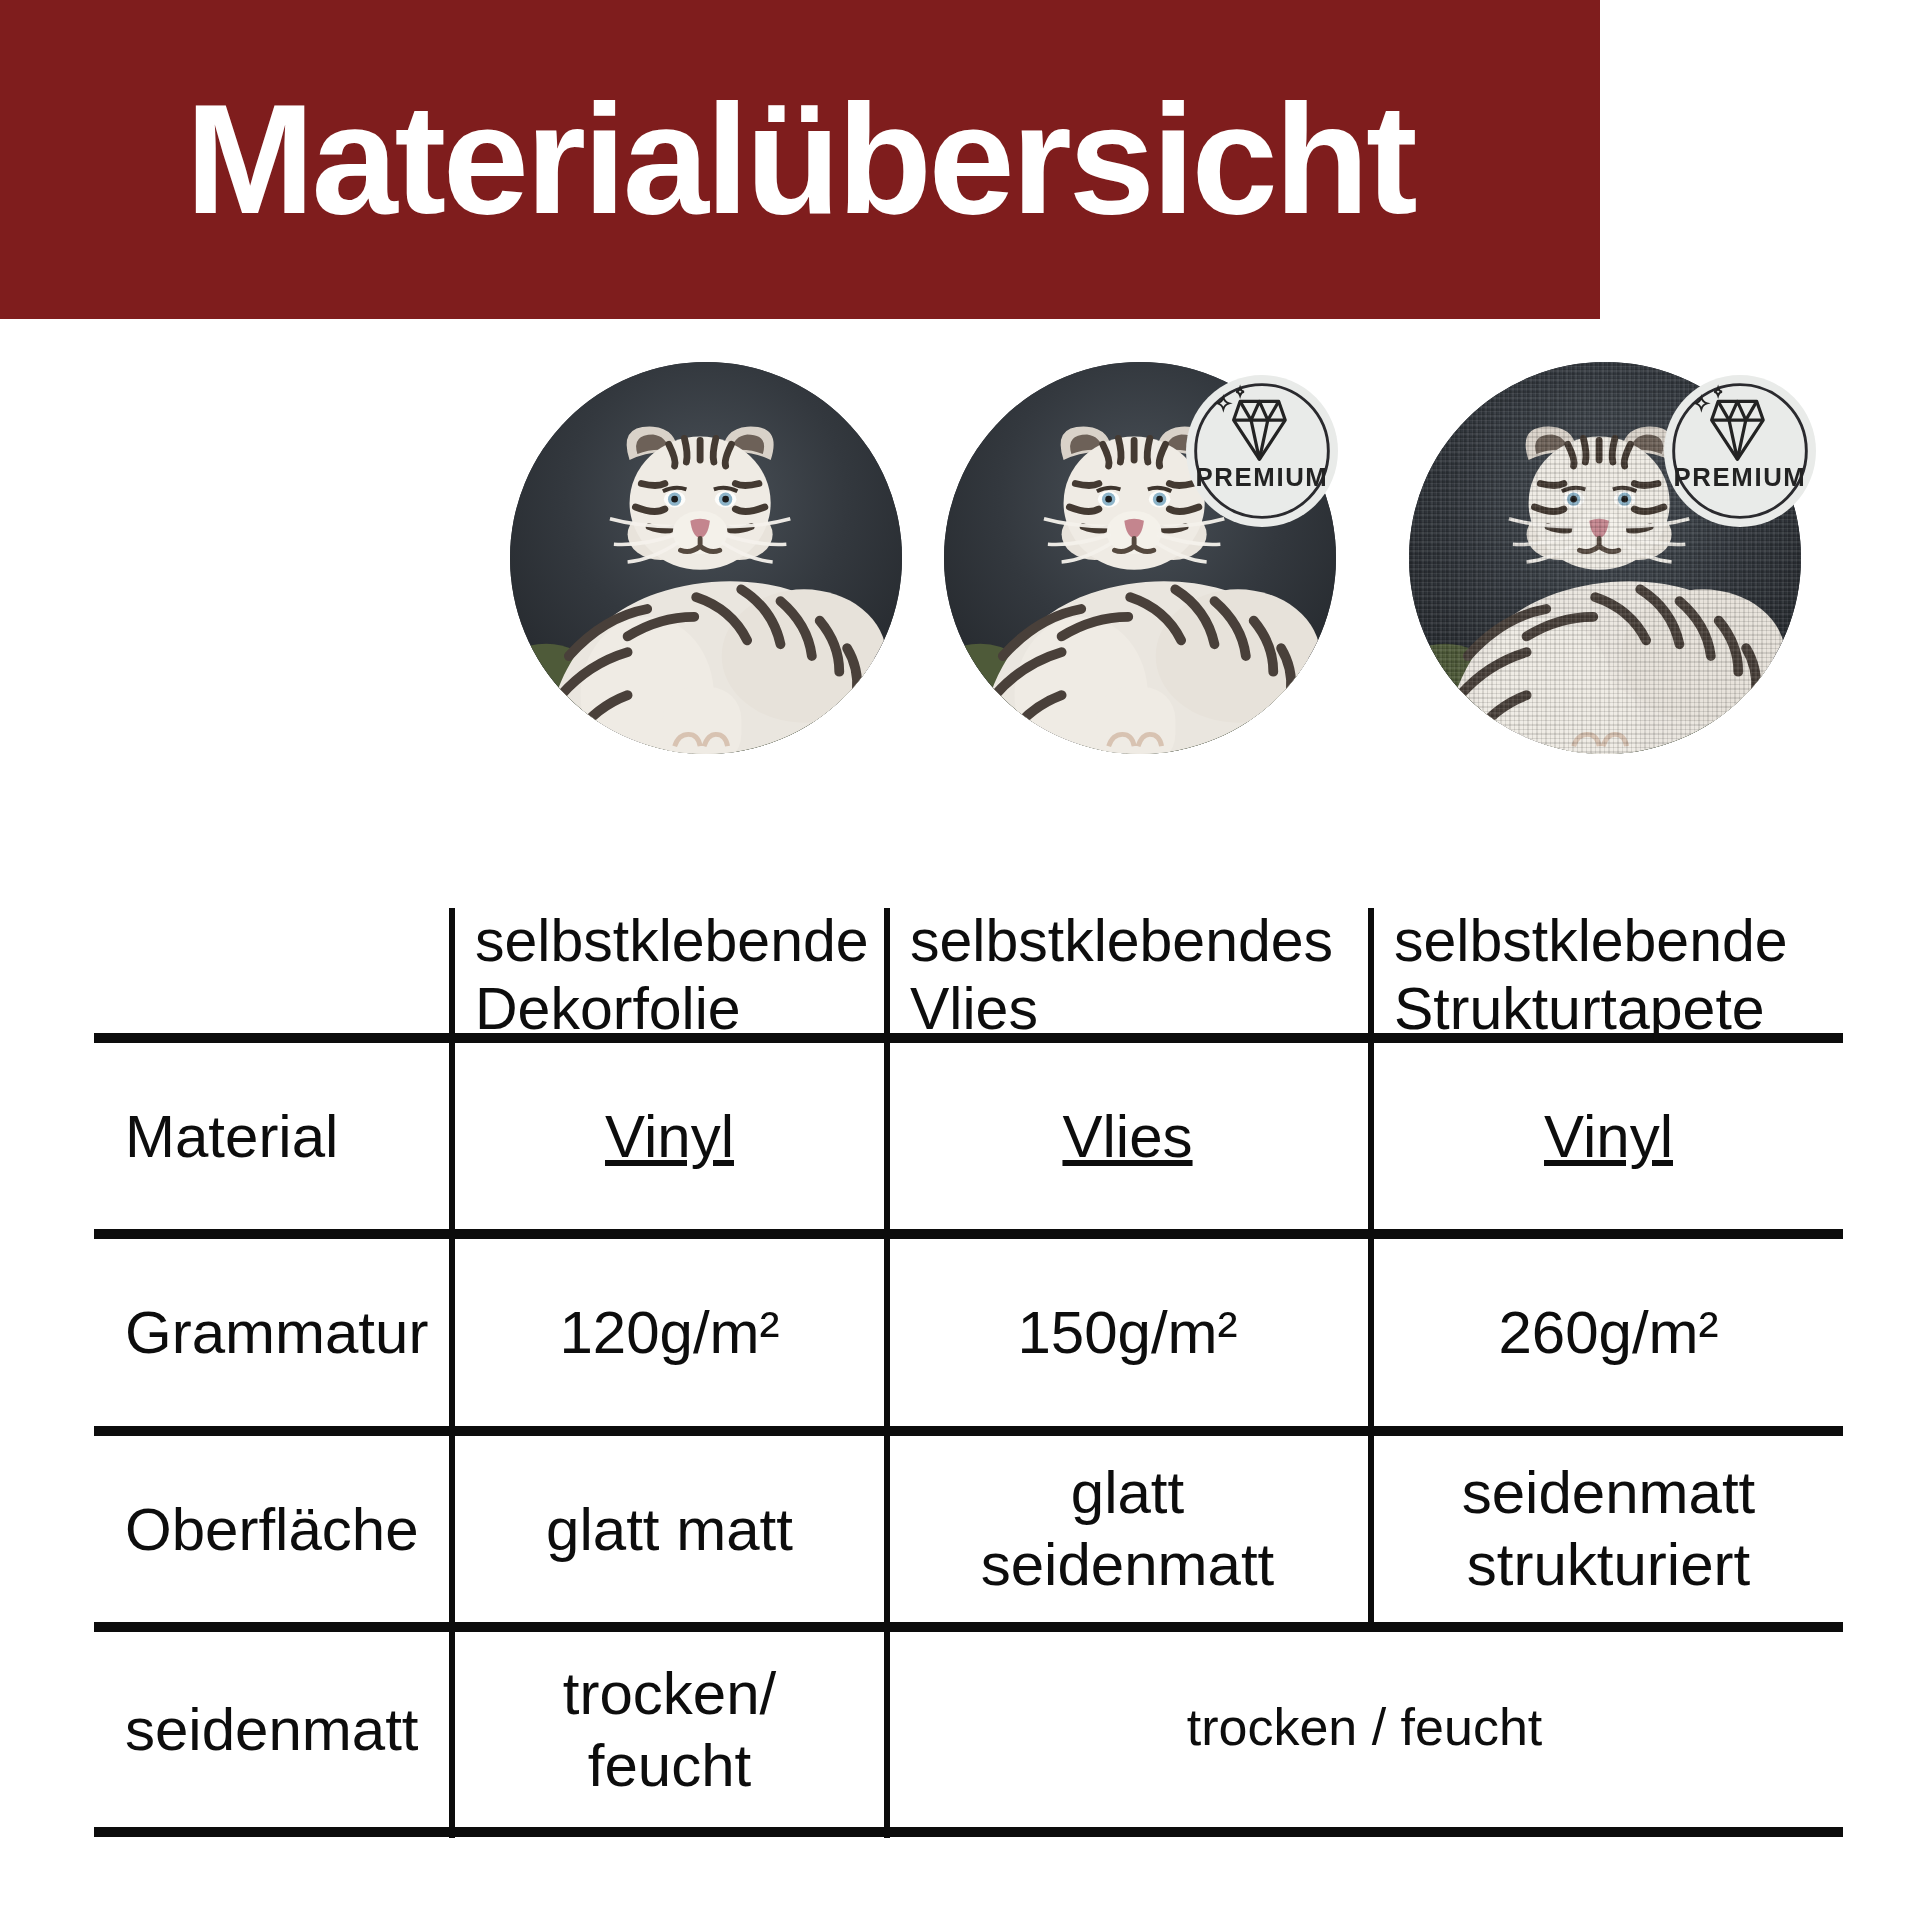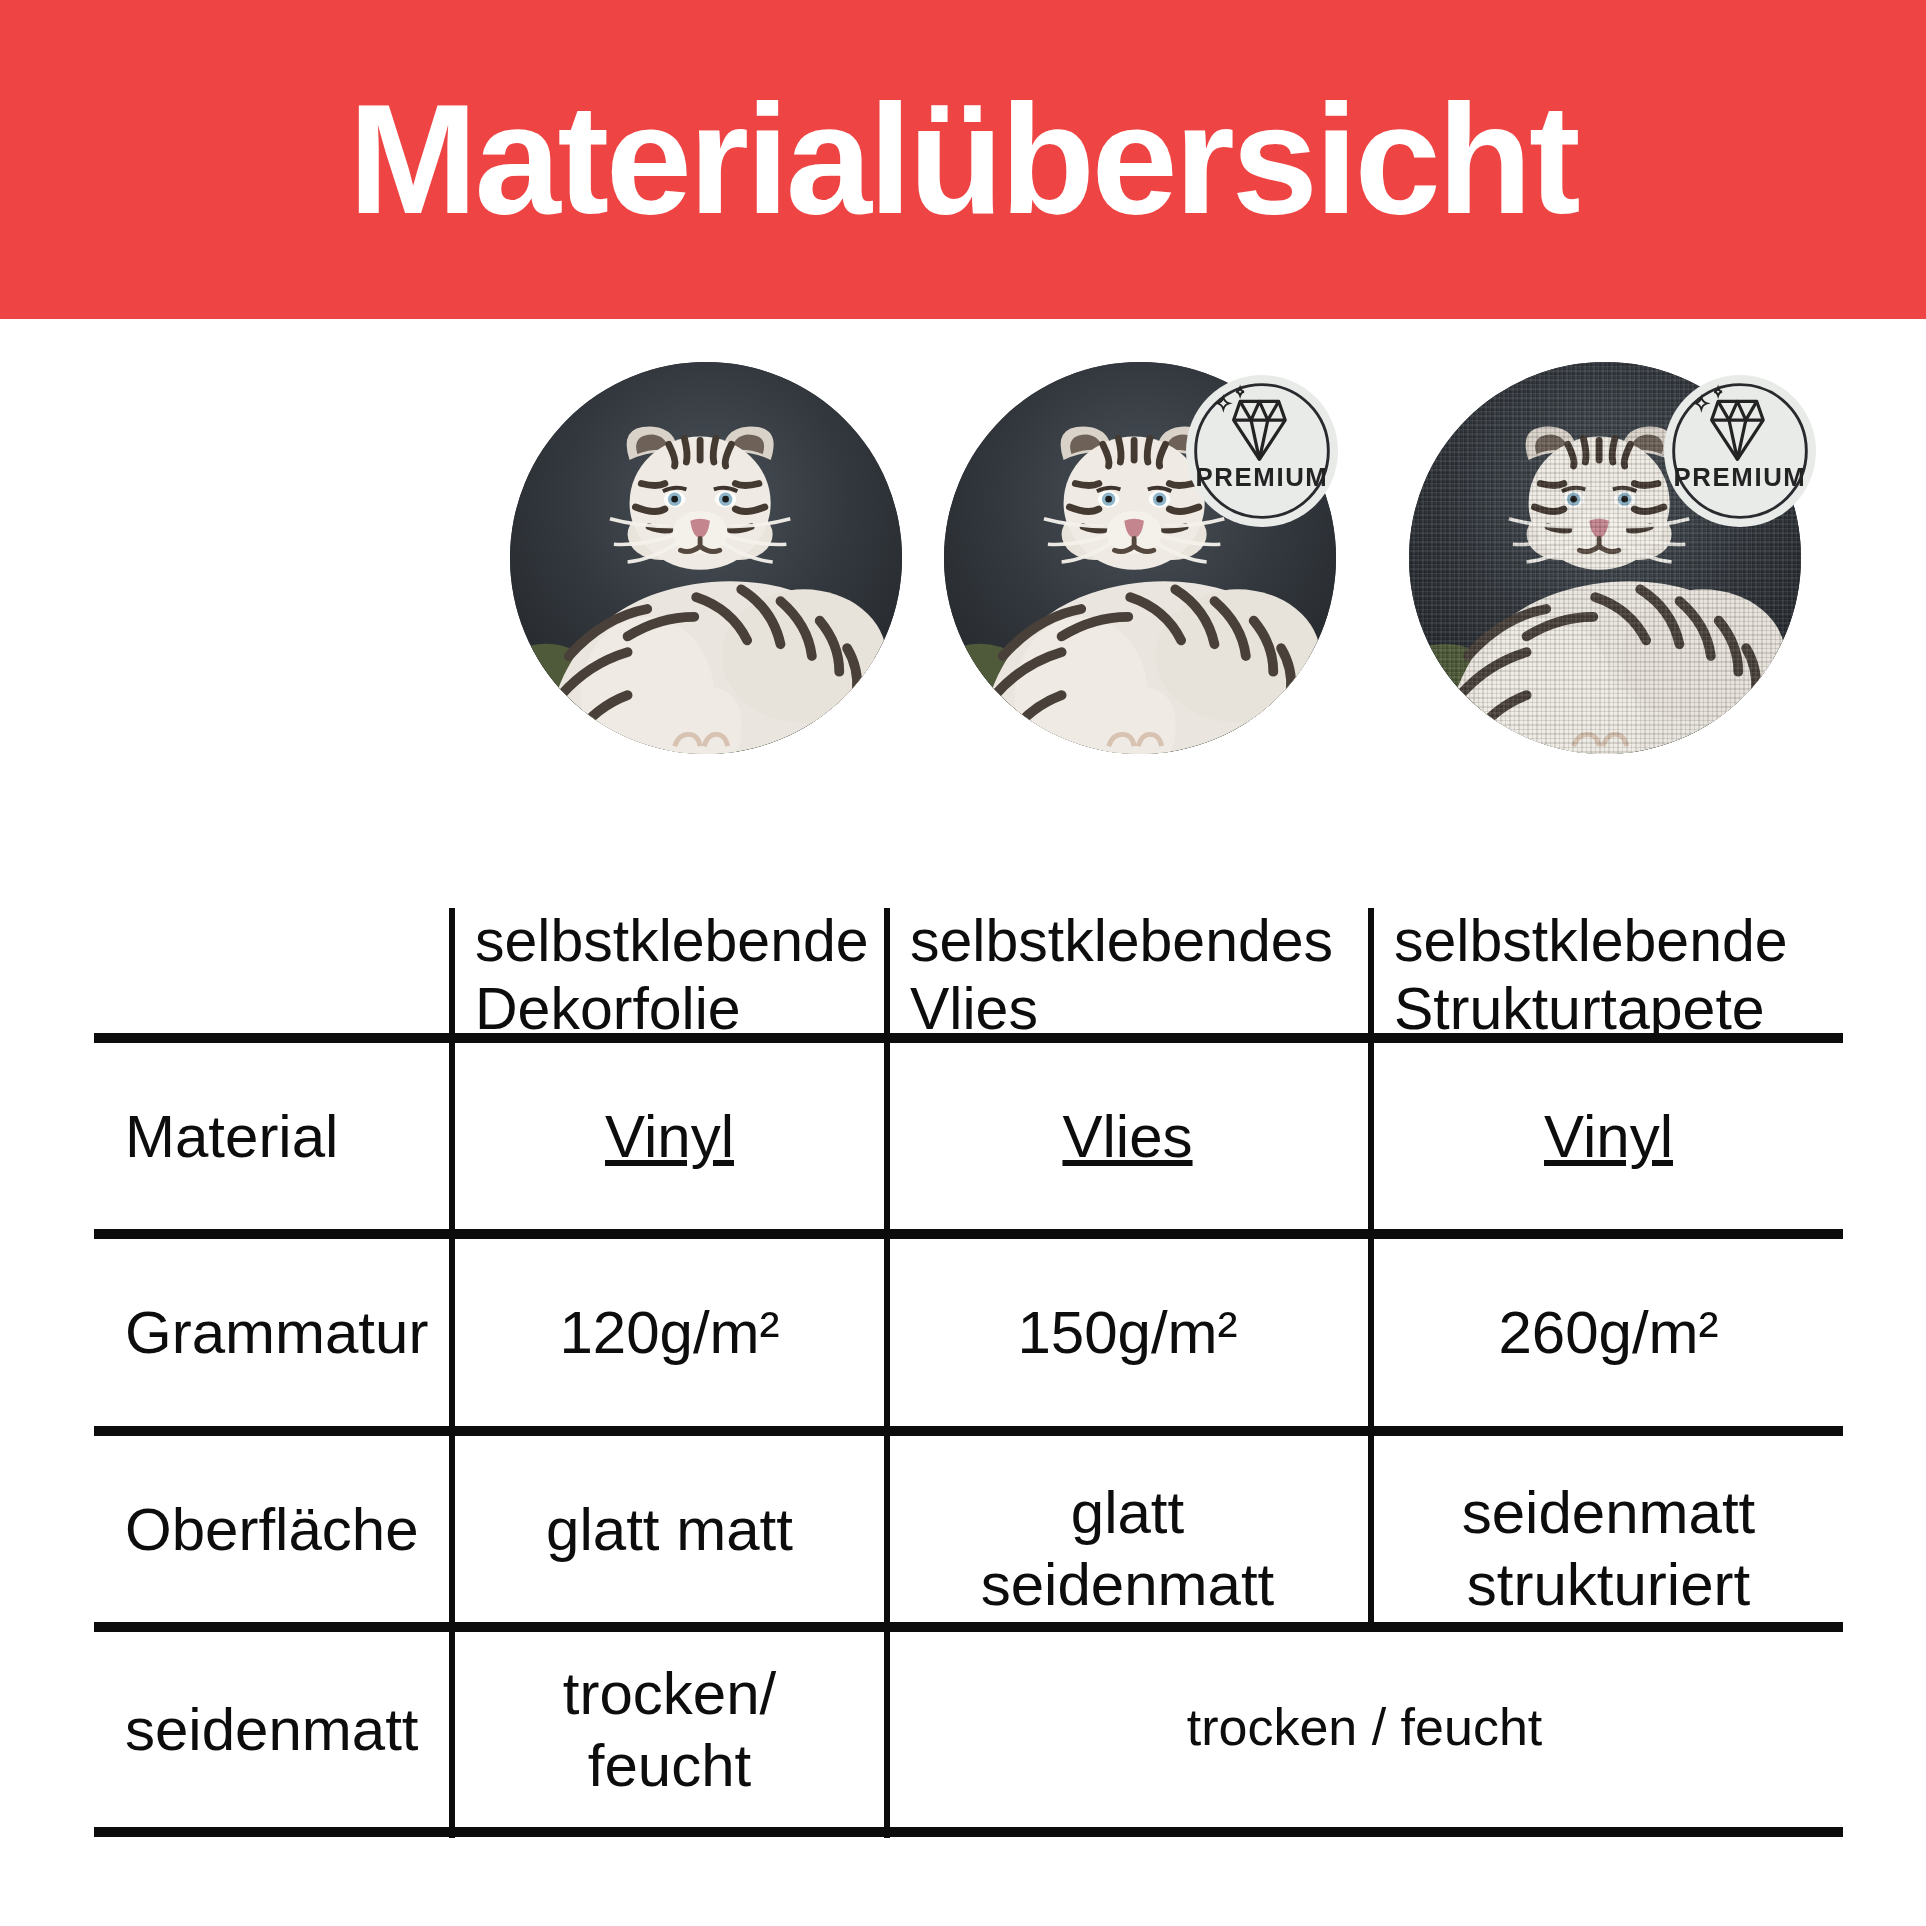--- a/index.html
+++ b/index.html
@@ -1,21 +1,21 @@
 <!DOCTYPE html>
 <html style="font-size:10.3px"><head>
 <meta charset="utf-8">
 <style>
   html,body{margin:0;padding:0;background:#ffffff;}
   #canvas{
     position:relative;width:1926px;height:1926px;background:#ffffff;overflow:hidden;
     font-family:"Liberation Sans", sans-serif;color:#0d0d0d;
   }
   
-  .band{position:absolute;left:0;top:0;width:1926px;height:319px;background:#ef4444;
+  .band{position:absolute;left:0;top:0;width:1600px;height:319px;background:#7f1d1d;
         display:flex;align-items:center;justify-content:center;}
   .band .title{font-size:155px;font-weight:bold;color:#ffffff;letter-spacing:-3.2px;line-height:1;}
 
   
   .circle{position:absolute;top:362px;width:392px;height:392px;border-radius:50%;overflow:hidden;background:#2b2f34;}
   .circle svg{width:100%;height:100%;display:block;}
   .c1{left:510px;} .c2{left:944px;} .c3{left:1409px;}
   .texture{position:absolute;inset:0;border-radius:50%;pointer-events:none;opacity:.75;
     background:
       repeating-linear-gradient(0deg,  rgba(255,255,255,.08) 0 1.3px, rgba(0,0,0,.14) 1.3px 2.6px, transparent 2.6px 4.5px),
@@ -36,21 +36,21 @@
 
   
   .hdr{position:absolute;top:907px;font-size:59px;line-height:68px;white-space:pre;}
   .hdrA{left:475px;} .hdrB{left:910px;} .hdrC{left:1394px;}
   .rlabel{position:absolute;left:125px;font-size:60px;line-height:67px;white-space:pre;}
   .rl1{top:1103px;} .rl2{top:1299px;} .rl3{top:1496px;} .rl4{top:1696px;}
   .val{position:absolute;font-size:60px;line-height:67px;text-align:center;white-space:pre;}
   .val.two{line-height:72px;}
   .colA{left:455px;width:429px;} .colB{left:887px;width:481px;} .colC{left:1374px;width:469px;}
   .rowMat{top:1103px;text-decoration:underline;} .rowGra{top:1299px;}
-  .rowObe1{top:1496px;} .rowObe2{top:1457px;margin-top:20px;}
+  .rowObe1{top:1496px;} .rowObe2{top:1457px;}
   .rowAbw2{top:1658px;}
 
   
   .merged{position:absolute;left:887px;top:1627px;width:955px;height:200px;
           display:flex;align-items:center;justify-content:center;gap:82px;}
   .merged .mtxt{font-size:52px;white-space:pre;}
   .rbadge{width:218px;height:101px;flex:0 0 auto;}
   .rbadge svg{width:100%;height:100%;display:block;}
   .rbadge text{font-family:"Liberation Sans",sans-serif;font-weight:bold;font-size:45px;letter-spacing:3px;fill:#ffffff;}
   .hidden-defs{position:absolute;width:0;height:0;overflow:hidden;}

